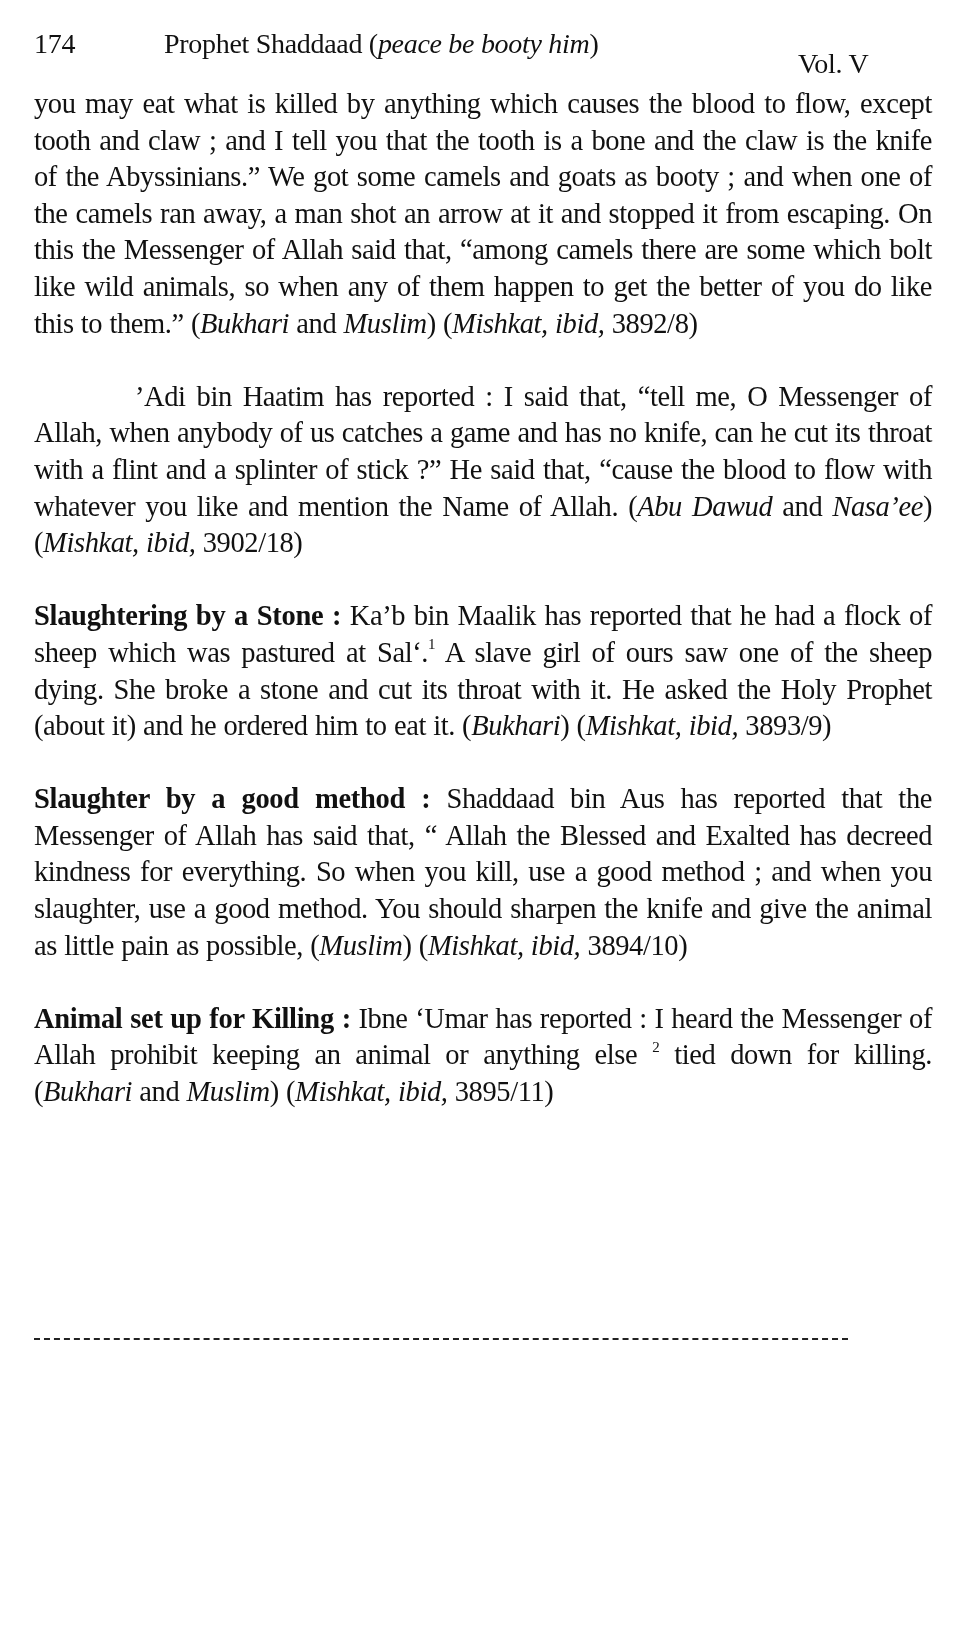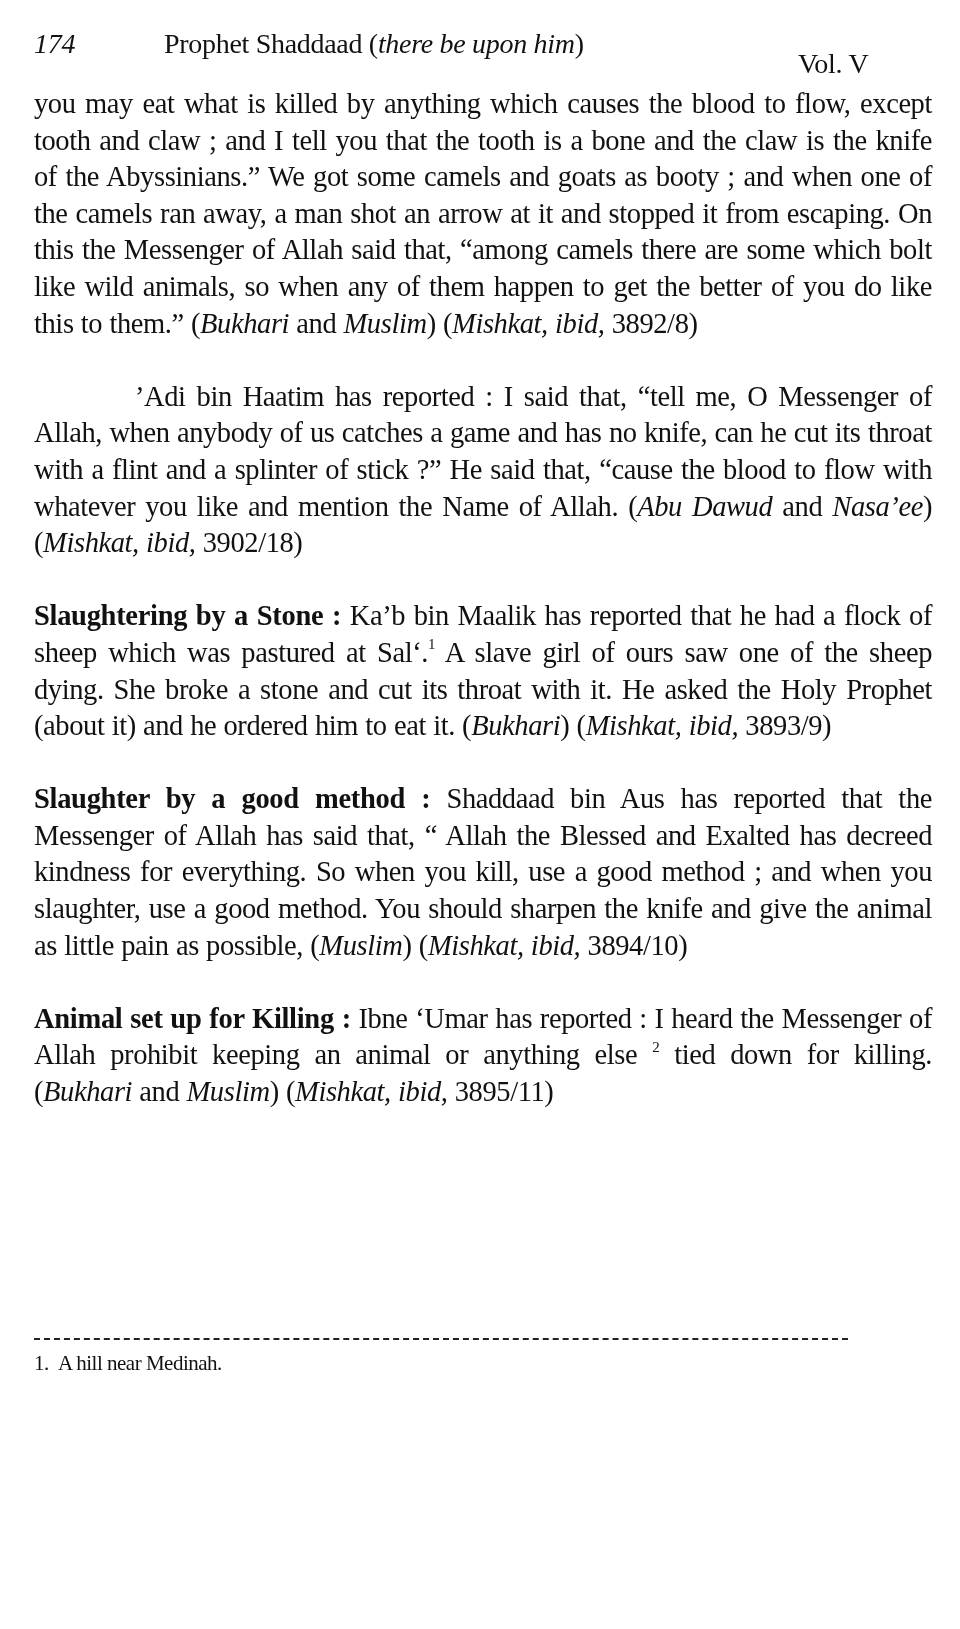--- a/index.html
+++ b/index.html
@@ -24,21 +24,21 @@
     .running-head {
       position: absolute;
       top: 24px;
       left: 0;
       width: 898px;
       height: 40px;
       font-size: 28px;
       line-height: 40px;
       letter-spacing: -0.3px;
     }
-    .running-head .page-num { position: absolute; left: 0; font-style: italic; }
+    .running-head .page-num { position: absolute; left: 0; }
     .running-head .book-title { position: absolute; left: 130px; }
     .running-head .volume { position: absolute; left: 764px; margin-top: 20px; }
 
     .body-text {
       position: absolute;
       top: 86px;
       left: 0;
       width: 898px;
       font-size: 28.5px;
       line-height: 36.6px;
@@ -87,37 +87,36 @@
     .footnote { margin: 0; }
     .footnote .num { display: inline-block; width: 24px; }
   </style>
 </head>
 <body>
 
 <div class="page">
 
   <div class="running-head">
     <span class="page-num">174</span>
-    <span class="book-title"><span>Prophet Shaddaad (</span><span class="it">there be upon him</span><span>)</span></span>
+    <span class="book-title"><span>Prophet Shaddaad (</span><span class="it">peace be booty him</span><span>)</span></span>
     <span class="volume">Vol. V</span>
   </div>
 
   <div class="body-text">
 
     <p class="para gap-after"><span>you may eat what is killed by anything which causes the blood to flow, except tooth and claw ; and I tell you that the tooth is a bone and the claw is the knife of the Abyssinians.” We got some camels and goats as booty ; and when one of the camels ran away, a  man shot an arrow at it and stopped it from escaping. On this the Messenger of Allah said that, “among camels there are some which bolt like wild animals, so when any of them happen to get the better of you do like this to them.” (</span><span class="it">Bukhari</span><span> and </span><span class="it">Muslim</span><span>) (</span><span class="it">Mishkat, ibid,</span><span> 3892/8)</span></p>
 
     <p class="para indent gap-after"><span>’Adi bin Haatim has reported : I said that, “tell me, O Messenger of Allah, when anybody of us catches a game and has no knife, can he cut its throat with a flint and a splinter of stick ?” He said that, “cause the blood to flow with whatever you like and mention the Name of Allah. (</span><span class="it">Abu Dawud</span><span> and </span><span class="it">Nasa’ee</span><span>) (</span><span class="it">Mishkat, ibid,</span><span> 3902/18)</span></p>
 
     <p class="para gap-after"><span class="heading">Slaughtering by a Stone :</span><span> Ka’b bin Maalik has reported that he had a flock of sheep which was pastured at Sal‘.</span><sup class="fn">1</sup><span>  A slave  girl of ours saw one of the sheep dying. She broke a stone and cut  its throat with it. He asked the Holy Prophet (about it) and he ordered him to eat it. (</span><span class="it">Bukhari</span><span>) (</span><span class="it">Mishkat, ibid,</span><span> 3893/9)</span></p>
 
     <p class="para gap-after"><span class="heading">Slaughter by a good method :</span><span> Shaddaad bin Aus has reported that the Messenger of Allah has said that, “ Allah the Blessed and Exalted has decreed kindness for everything. So when you kill, use a good method ; and when you slaughter, use a good method. You should sharpen the knife and give the animal as little  pain as possible, (</span><span class="it">Muslim</span><span>) (</span><span class="it">Mishkat, ibid,</span><span> 3894/10)</span></p>
 
     <p class="para"><span class="heading">Animal set up for Killing :</span><span> Ibne ‘Umar has reported : I heard the Messenger of Allah prohibit keeping an animal or anything else </span><sup class="fn">2</sup><span> tied down for killing. (</span><span class="it">Bukhari</span><span> and </span><span class="it">Muslim</span><span>) (</span><span class="it">Mishkat, ibid,</span><span> 3895/11)</span></p>
 
   </div>
 
   <div class="rule"></div>
 
   <div class="footnotes">
-    <p class="footnote"><span class="num">1.</span><span>A hill near Medinah.</span></p>
   </div>
 
 </div>
 
 </body></html>

